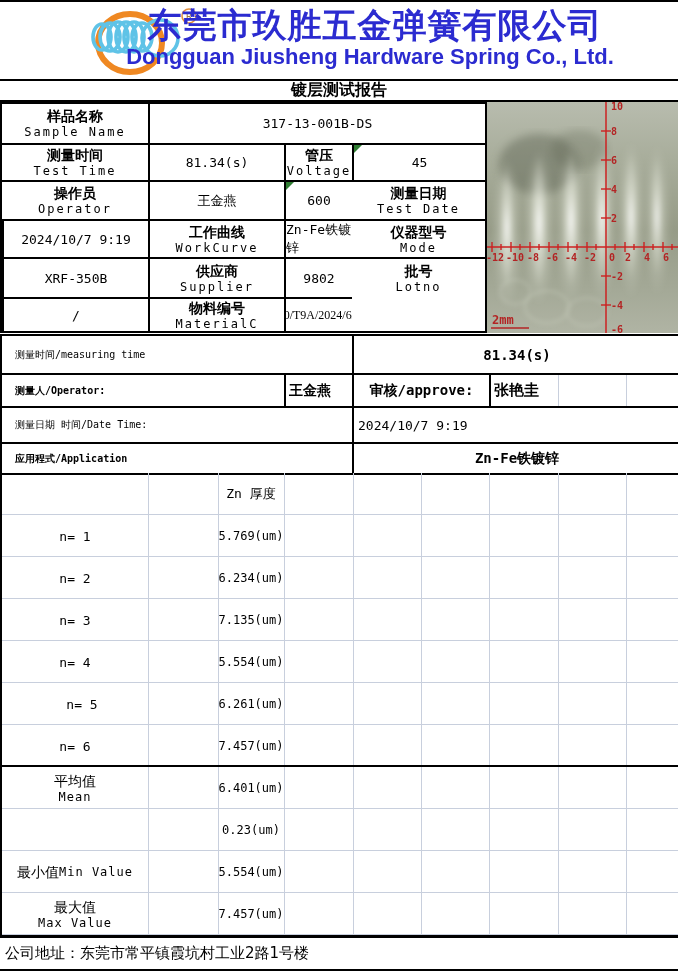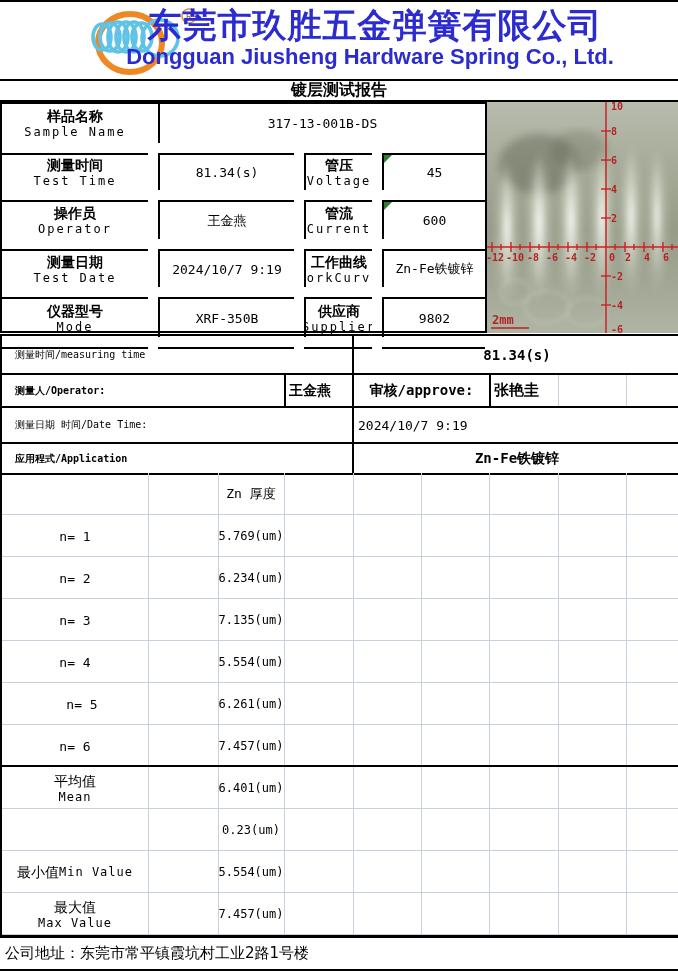--- a/index.html
+++ b/index.html
@@ -82,21 +82,21 @@
       </g>
       <circle cx="99" cy="10" r="7" fill="none" stroke="#e09040" stroke-width="1.6"></circle>
       <text x="99" y="14" text-anchor="middle" font-size="10" fill="#a07840">R</text>
     </svg>
     <div class="abs ctr company-cn" style="left:155px;top:6px;width:440px;height:36px;">东莞市玖胜五金弹簧有限公司</div>
     <div class="abs ctr company-en" style="left:150px;top:41px;width:440px;height:28px;">Dongguan Jiusheng Hardware Spring Co., Ltd.</div>
   </div>
 
   <div class="abs ctr titlebar" style="left:0;top:77px;width:678px;height:23px;">镀层测试报告</div>
 
-  <div class="abs info-table" style="left:0;top:100px;width:487px;height:231px;gap:10px;">
+  <div class="abs info-table" style="left:0;top:100px;width:487px;height:231px;">
 
     <div class="it-cell">
       <span class="lbl-cn">样品名称</span>
       <span class="lbl-en">Sample Name</span>
     </div>
     <div class="it-cell bl val" style="grid-column:2 / span 3;">317-13-001B-DS</div>
 
     <div class="it-cell bt">
       <span class="lbl-cn">测量时间</span>
       <span class="lbl-en">Test Time</span>
@@ -109,24 +109,20 @@
     <div class="it-cell bl bt val">
       <span class="flag"></span>
       <span>45</span>
     </div>
 
     <div class="it-cell bt">
       <span class="lbl-cn">操作员</span>
       <span class="lbl-en">Operator</span>
     </div>
     <div class="it-cell bl bt val">王金燕</div>
-    <div class="it-cell bl bt">
-      <span class="lbl-cn">管流</span>
-      <span class="lbl-en">Current</span>
-    </div>
     <div class="it-cell bl bt val">
       <span class="flag"></span>
       <span>600</span>
     </div>
 
     <div class="it-cell bt">
       <span class="lbl-cn">测量日期</span>
       <span class="lbl-en">Test Date</span>
     </div>
     <div class="it-cell bl bt val">2024/10/7 9:19</div>

